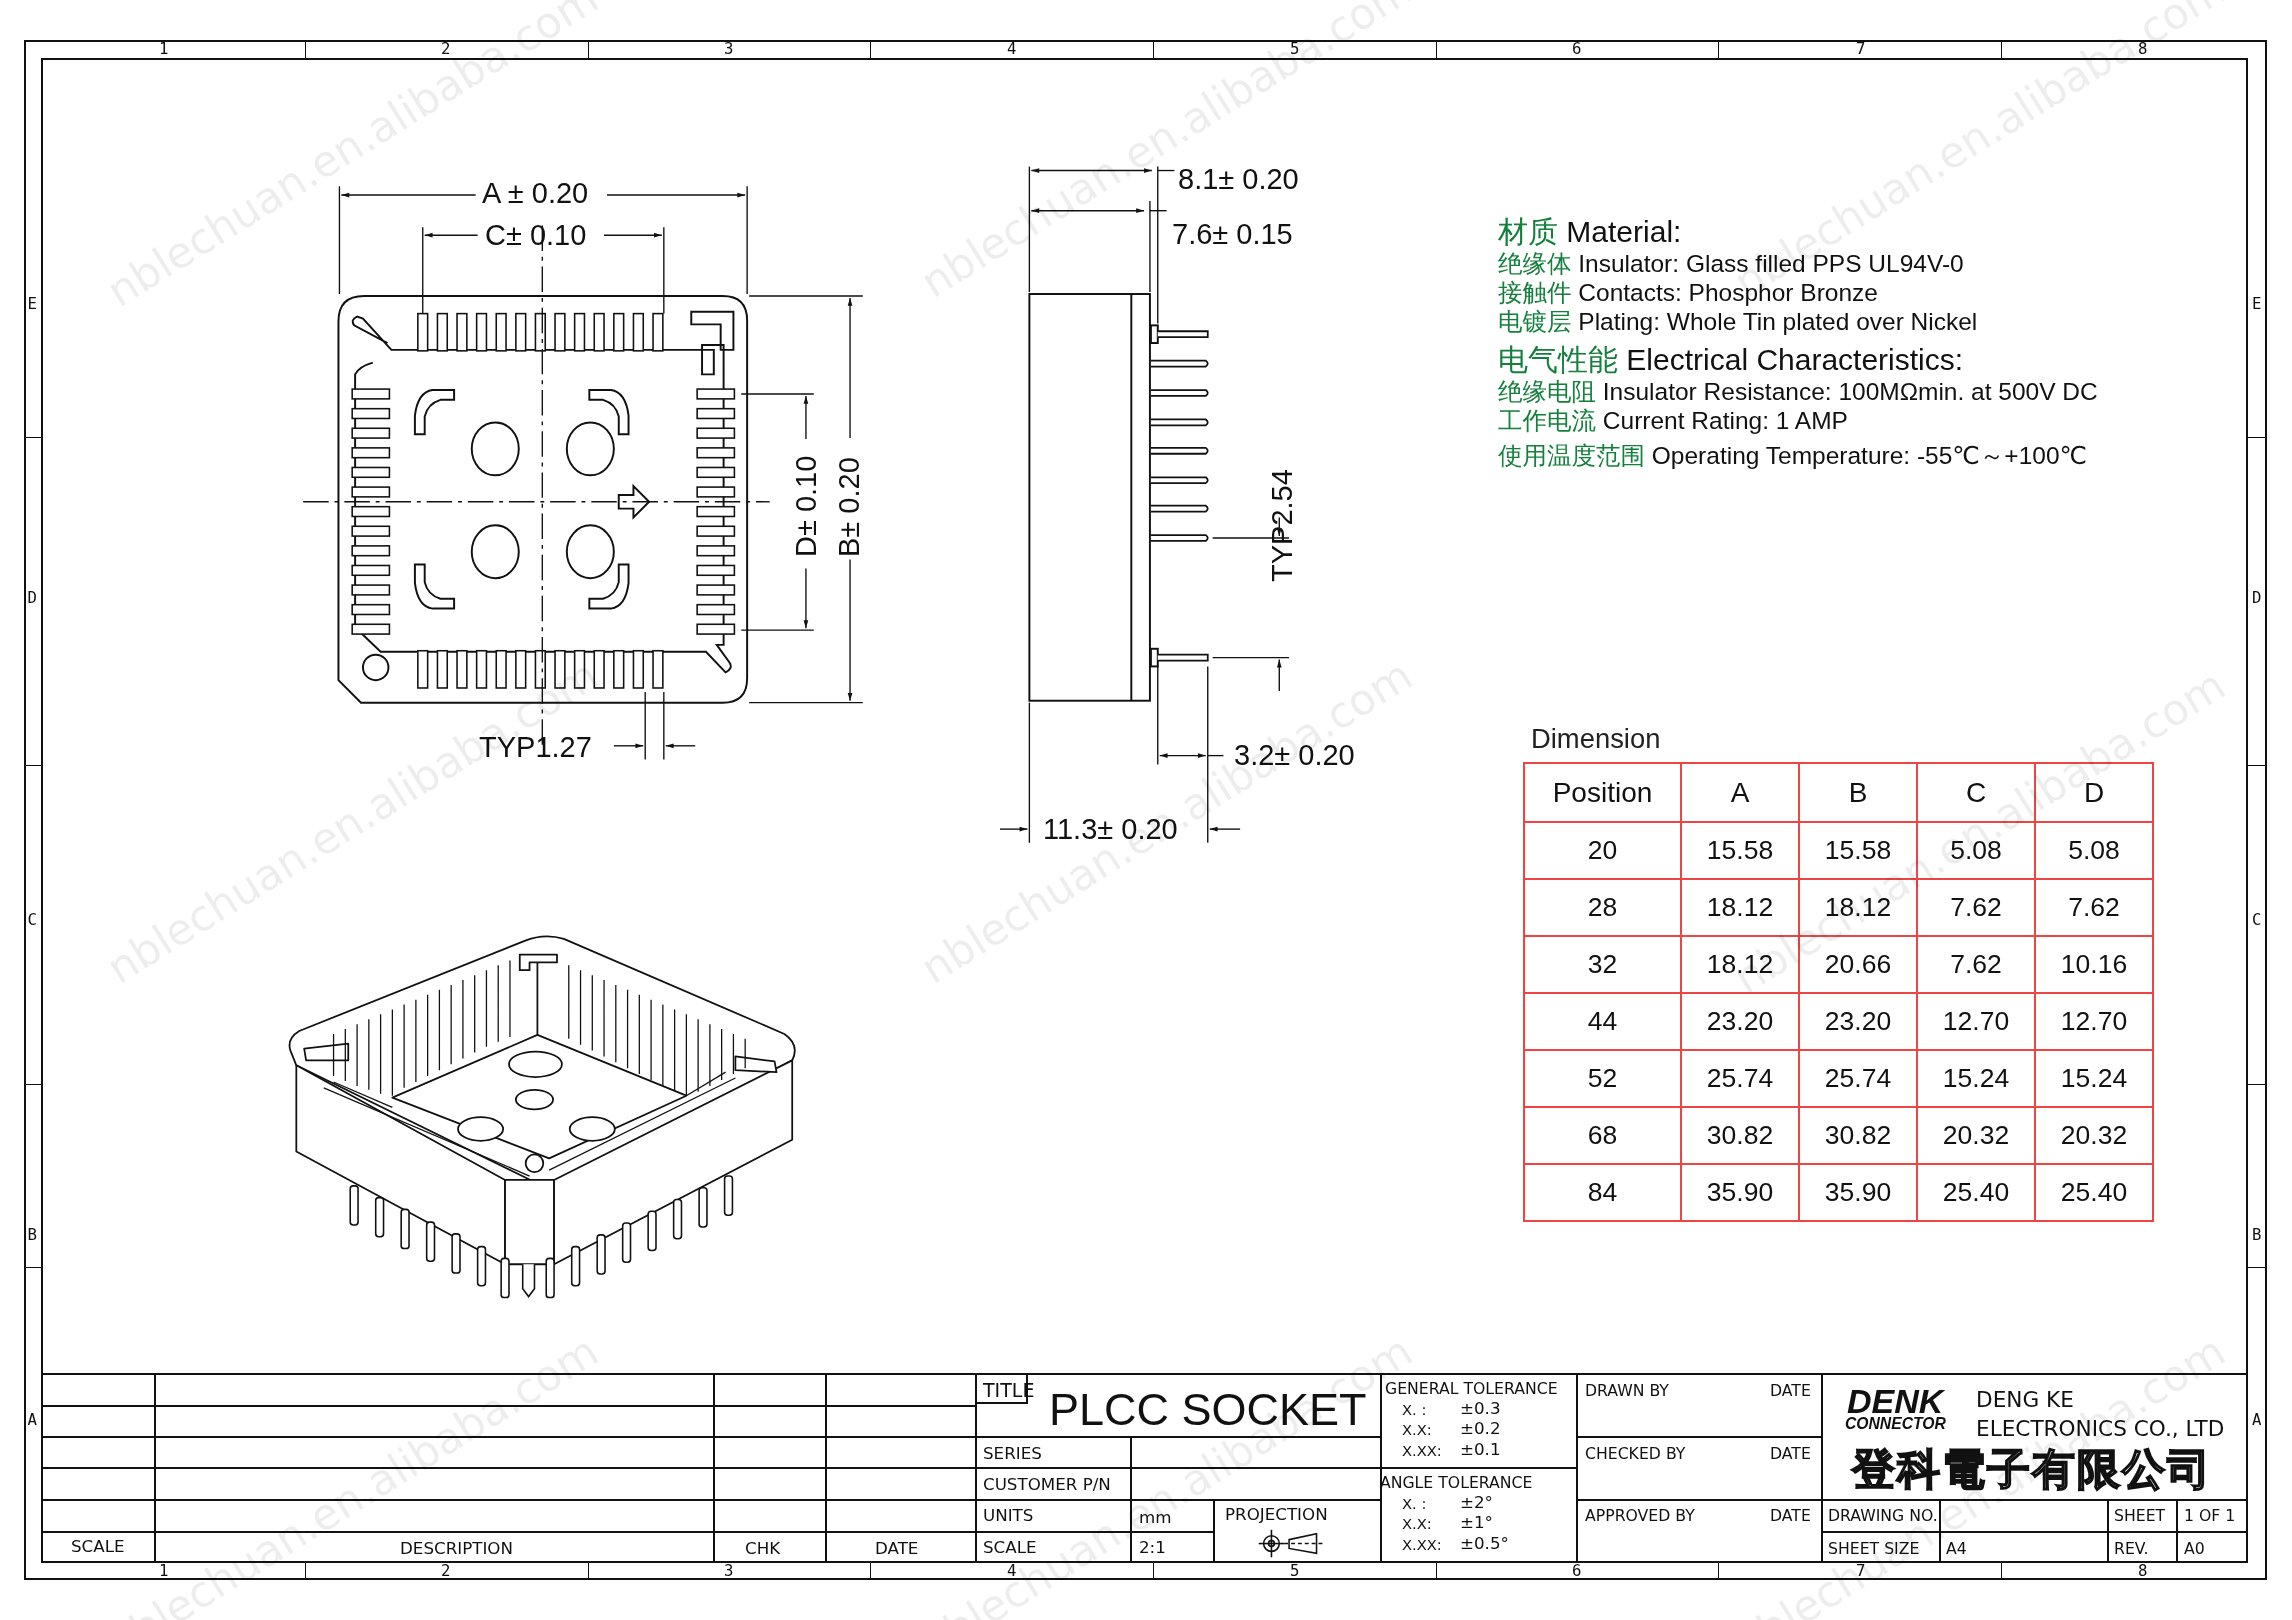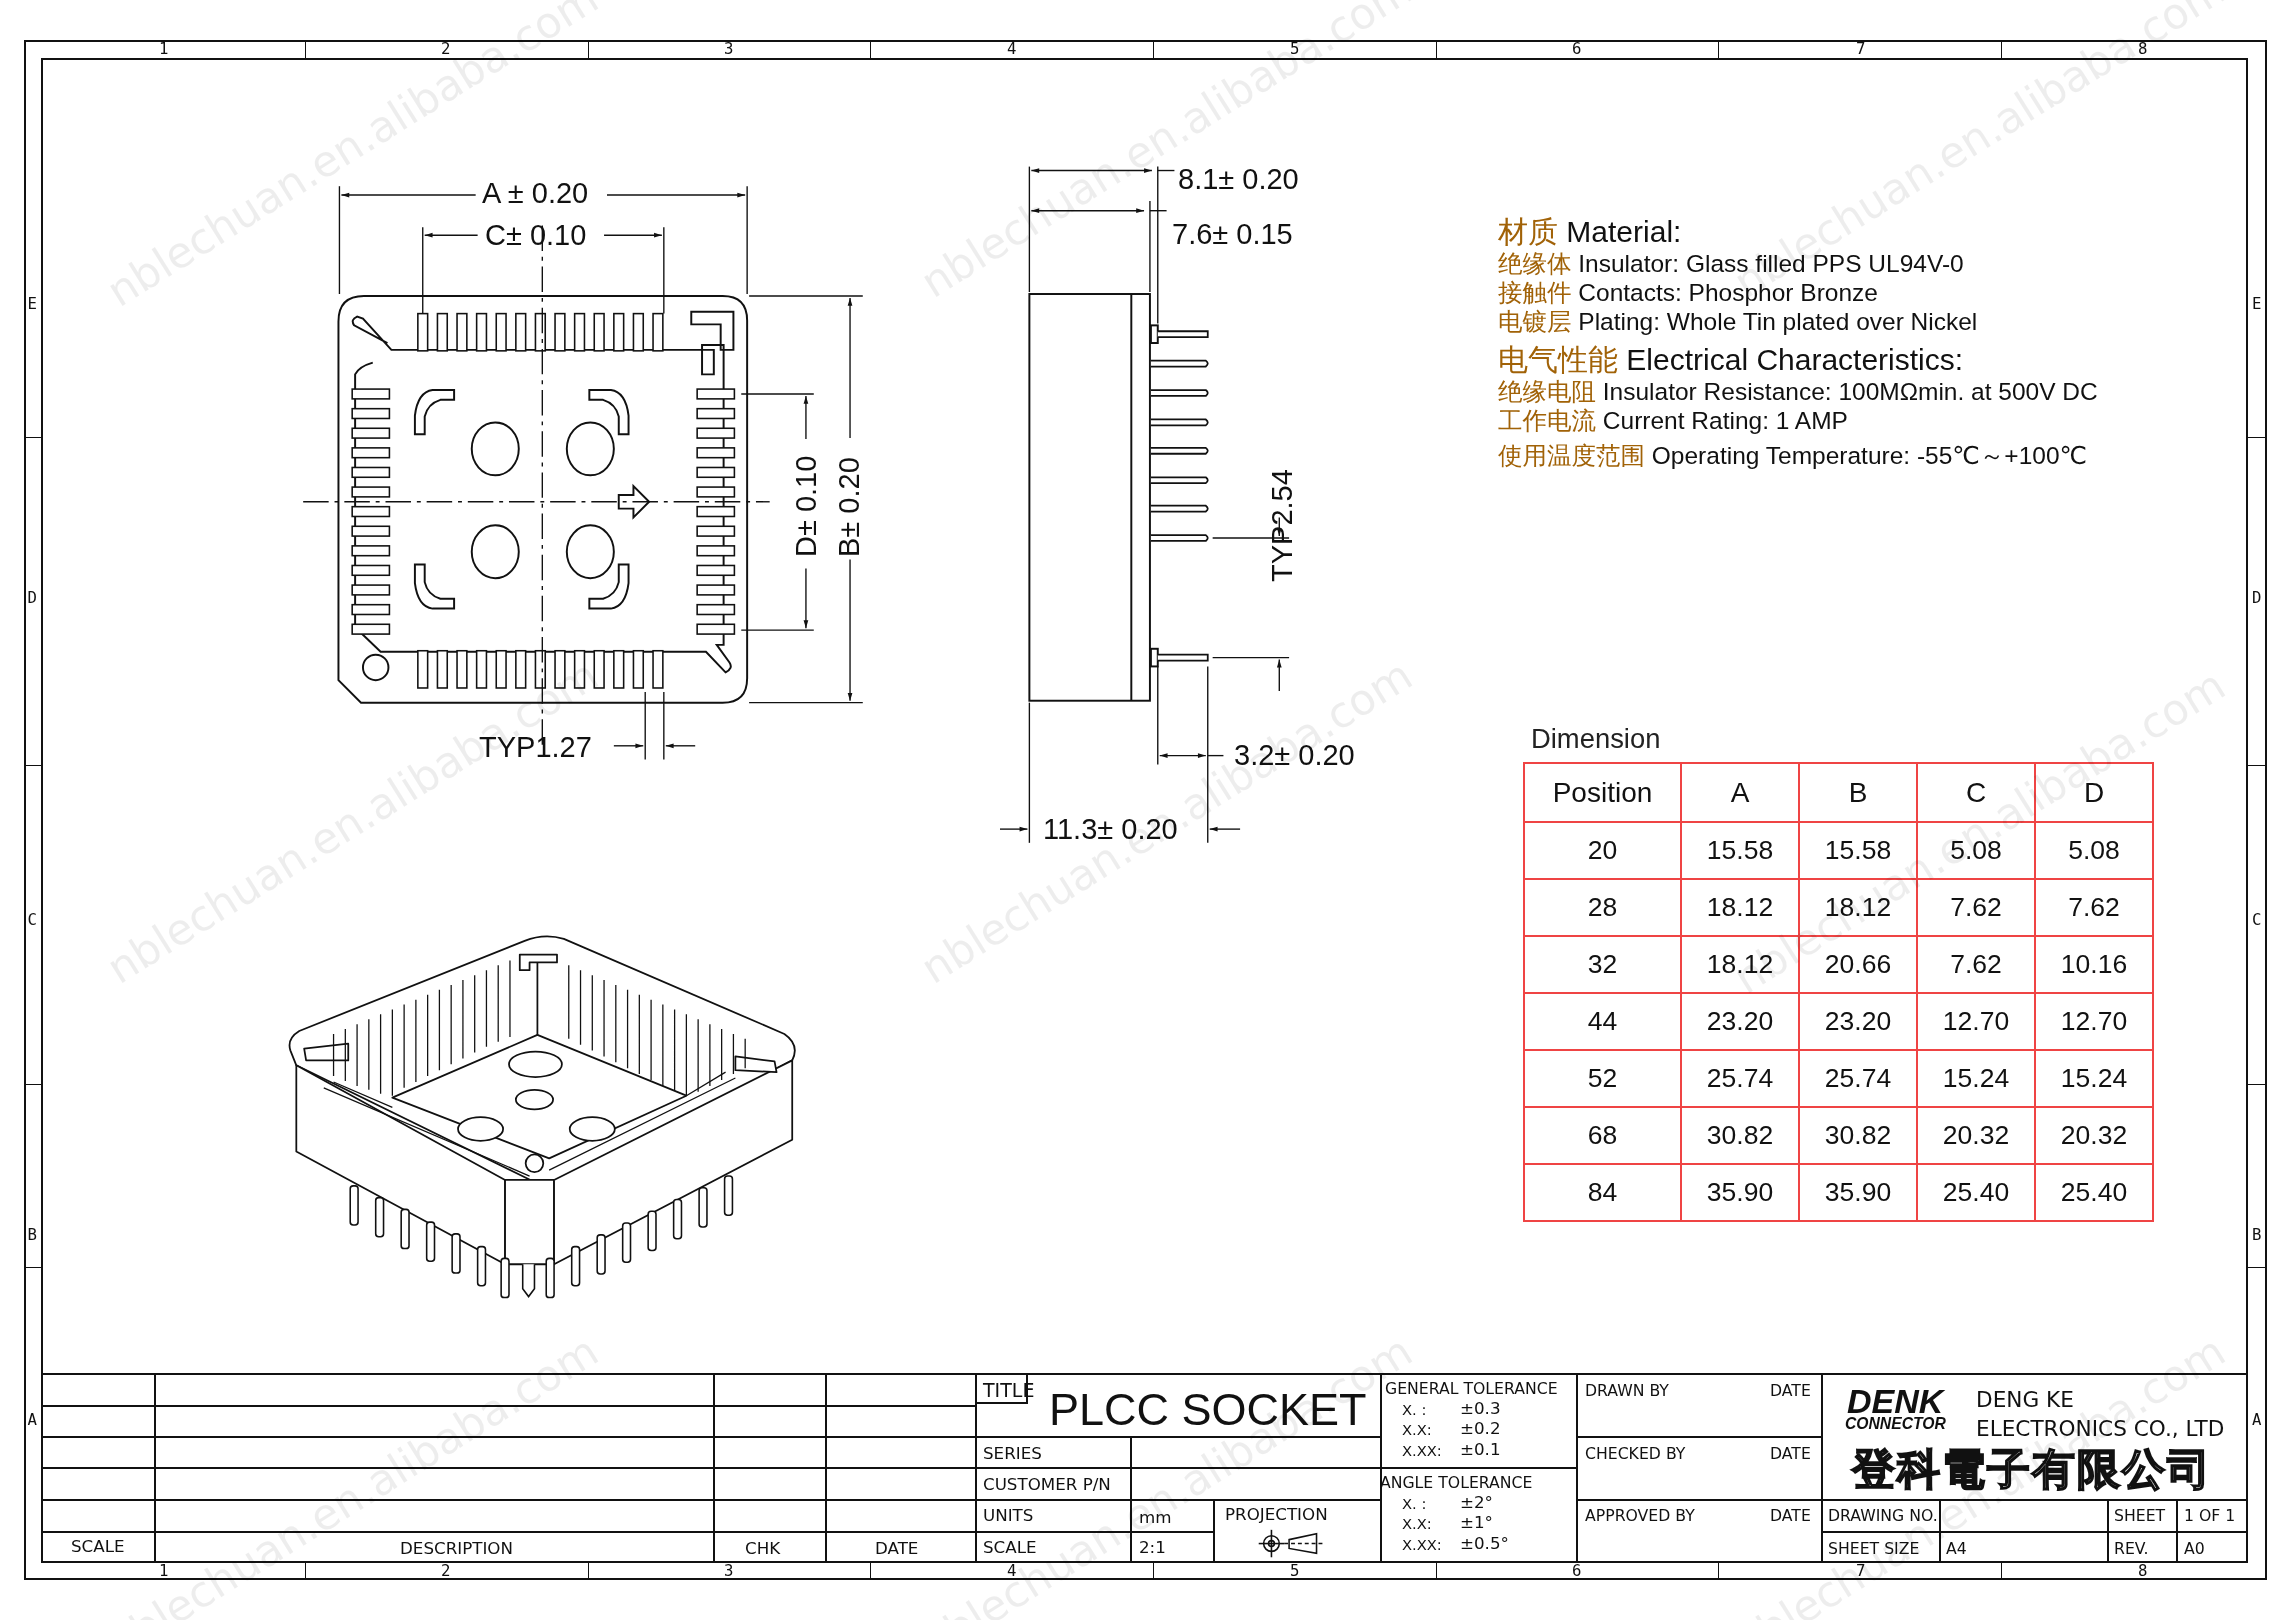--- a/index.html
+++ b/index.html
@@ -11,21 +11,21 @@
   .hdiv { position:absolute; width:1px; background:#111; }
   .vdiv { position:absolute; height:1px; background:#111; }
   svg { position:absolute; left:0; top:0; overflow:visible; }
   .dim-text { position:absolute; font-size:29px; white-space:nowrap; line-height:29px; }
   .dim-text.rot { transform-origin:left top; transform:rotate(-90deg); }
 
   
   .specs { position:absolute; left:1498px; top:214px; width:745px; }
   .specs .h { font-size:30px; line-height:35px; margin:0; }
   .specs .row { font-size:24.5px; line-height:29px; }
-  .specs .zh { font-family:"DejaVu Sans", sans-serif; color:#a16207; }
+  .specs .zh { font-family:"DejaVu Sans", sans-serif; color:#15803d; }
   .specs .gap { height:5.9px; }
 
   
   .dim-title { position:absolute; left:1531px; top:723px; font-size:27.4px; color:#222; }
   table.dim { position:absolute; left:1523px; top:762px; border-collapse:collapse; }
   table.dim td { border:2px solid #ef4444; height:55px; font-size:26.5px; text-align:center; padding:0; color:#111; }
   table.dim td.c0 { width:155px; } table.dim td.c1 { width:116px; } table.dim td.c2 { width:116px; }
   table.dim td.c3 { width:116px; } table.dim td.c4 { width:116px; }
   table.dim tr.hdr td { height:57px; font-size:28px; }
 

